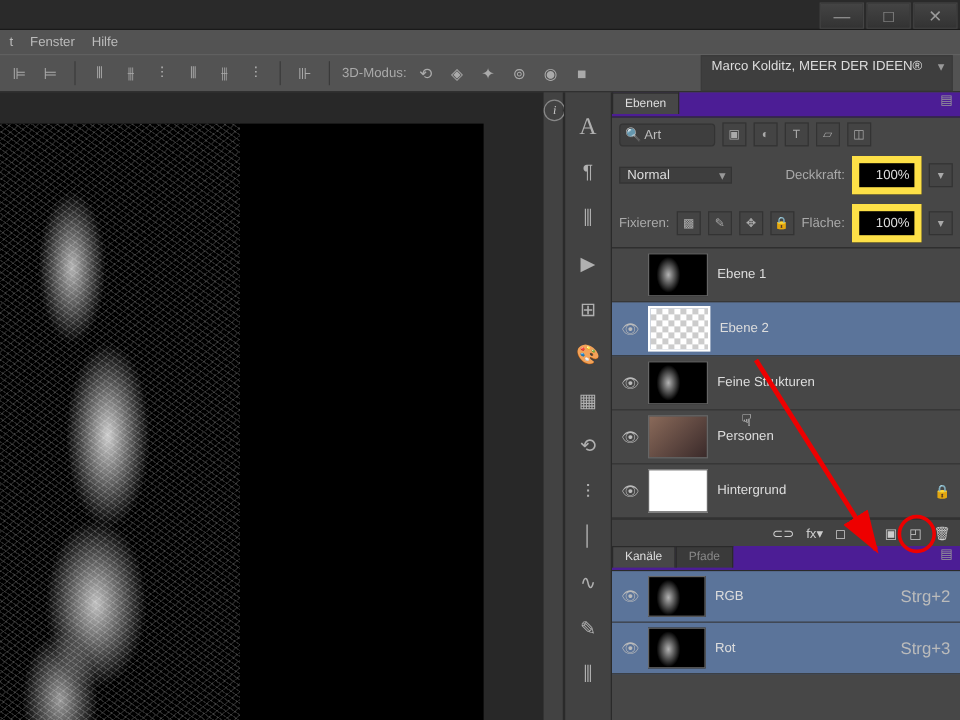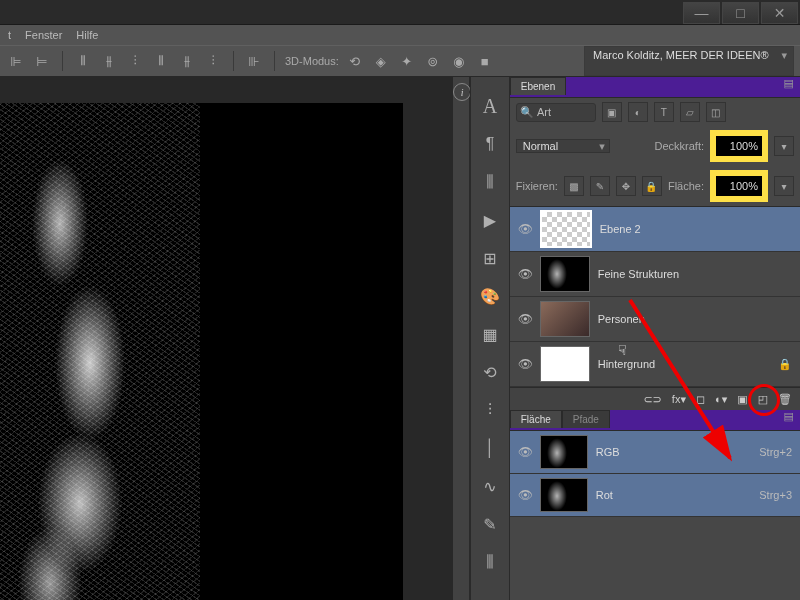--- a/index.html
+++ b/index.html
@@ -40,21 +40,21 @@
 .thumb.check{background:repeating-conic-gradient(#ccc 0 25%,#fff 0 50%) 0 0/10px 10px}
 .thumb.white{background:#fff}
 .lname{color:#ddd;font-size:11px}
 .lname.ital{}
 .lock{margin-left:auto;color:#aaa;font-size:11px}
 .btmicons{display:flex;justify-content:flex-end;align-items:center;gap:10px;height:22px;padding:0 8px;border-top:1px solid #2a2a2a;background:#424242;position:relative}
 .redcirc{position:absolute;width:26px;height:26px;border:3px solid #e00;border-radius:50%;right:20px;top:-4px;pointer-events:none}
 .arrow{position:absolute;pointer-events:none}
 .ch{display:flex;align-items:center;height:42px;border-bottom:1px solid #333;padding:0 8px;gap:8px}
 .ch .thumb{width:46px;height:32px}
-.shortcut{margin-left:auto;color:#bbb;font-size:11px}
+.shortcut{margin-left:auto;color:#bbb;font-size:14px}
 .sketch{position:absolute;left:0;top:0;width:200px;height:100%;background:
  radial-gradient(ellipse 40px 90px at 60px 120px,rgba(255,255,255,.7),transparent 70%),
  radial-gradient(ellipse 50px 110px at 90px 260px,rgba(255,255,255,.8),transparent 70%),
  radial-gradient(ellipse 60px 100px at 80px 400px,rgba(255,255,255,.75),transparent 70%),
  radial-gradient(ellipse 45px 80px at 50px 480px,rgba(255,255,255,.6),transparent 70%);
  filter:contrast(1.3)}
 .sketch:before{content:"";position:absolute;inset:0;background:repeating-linear-gradient(35deg,rgba(255,255,255,.15) 0 1px,transparent 1px 4px),repeating-linear-gradient(-40deg,rgba(255,255,255,.12) 0 1px,transparent 1px 5px)}
 .minisketch{background:#000;position:relative;overflow:hidden}
 .minisketch:after{content:"";position:absolute;left:6px;top:2px;width:20px;height:30px;background:radial-gradient(ellipse,rgba(255,255,255,.7),transparent 70%)}
 .phthumb{background:linear-gradient(135deg,#8a6a5a,#3a2a2a);position:relative}
@@ -152,20 +152,25 @@
    <div class="minibtn">▩</div>
    <div class="minibtn">✎</div>
    <div class="minibtn">✥</div>
    <div class="minibtn">🔒</div>
    <span class="label" style="margin-left:auto">Fläche:</span>
    <div class="numbox">100%</div>
    <div class="minibtn">▾</div>
   </div>
 
   <div class="layers">
+   <div class="layer">
+    <span class="eye"></span>
+    <div class="thumb minisketch"></div>
+    <span class="lname">Ebene 1</span>
+   </div>
    <div class="layer sel">
     <span class="eye">👁</span>
     <div class="thumb check sel"></div>
     <span class="lname">Ebene 2</span>
    </div>
    <div class="layer">
     <span class="eye">👁</span>
     <div class="thumb minisketch"></div>
     <span class="lname">Feine Strukturen</span>
    </div>
@@ -187,21 +192,21 @@
    <span>fx▾</span>
    <span>◻</span>
    <span>◐▾</span>
    <span>▣</span>
    <span>◰</span>
    <span>🗑</span>
    <div class="redcirc"></div>
   </div>
 
   <div class="ptab">
-   <div class="tab">Fläche</div>
+   <div class="tab">Kanäle</div>
    <div class="tab inact">Pfade</div>
    <div class="menu">▤</div>
   </div>
 
   <div>
    <div class="ch sel" style="background:#5b749a">
     <span class="eye">👁</span>
     <div class="thumb minisketch"></div>
     <span class="lname">RGB</span>
     <span class="shortcut">Strg+2</span>

